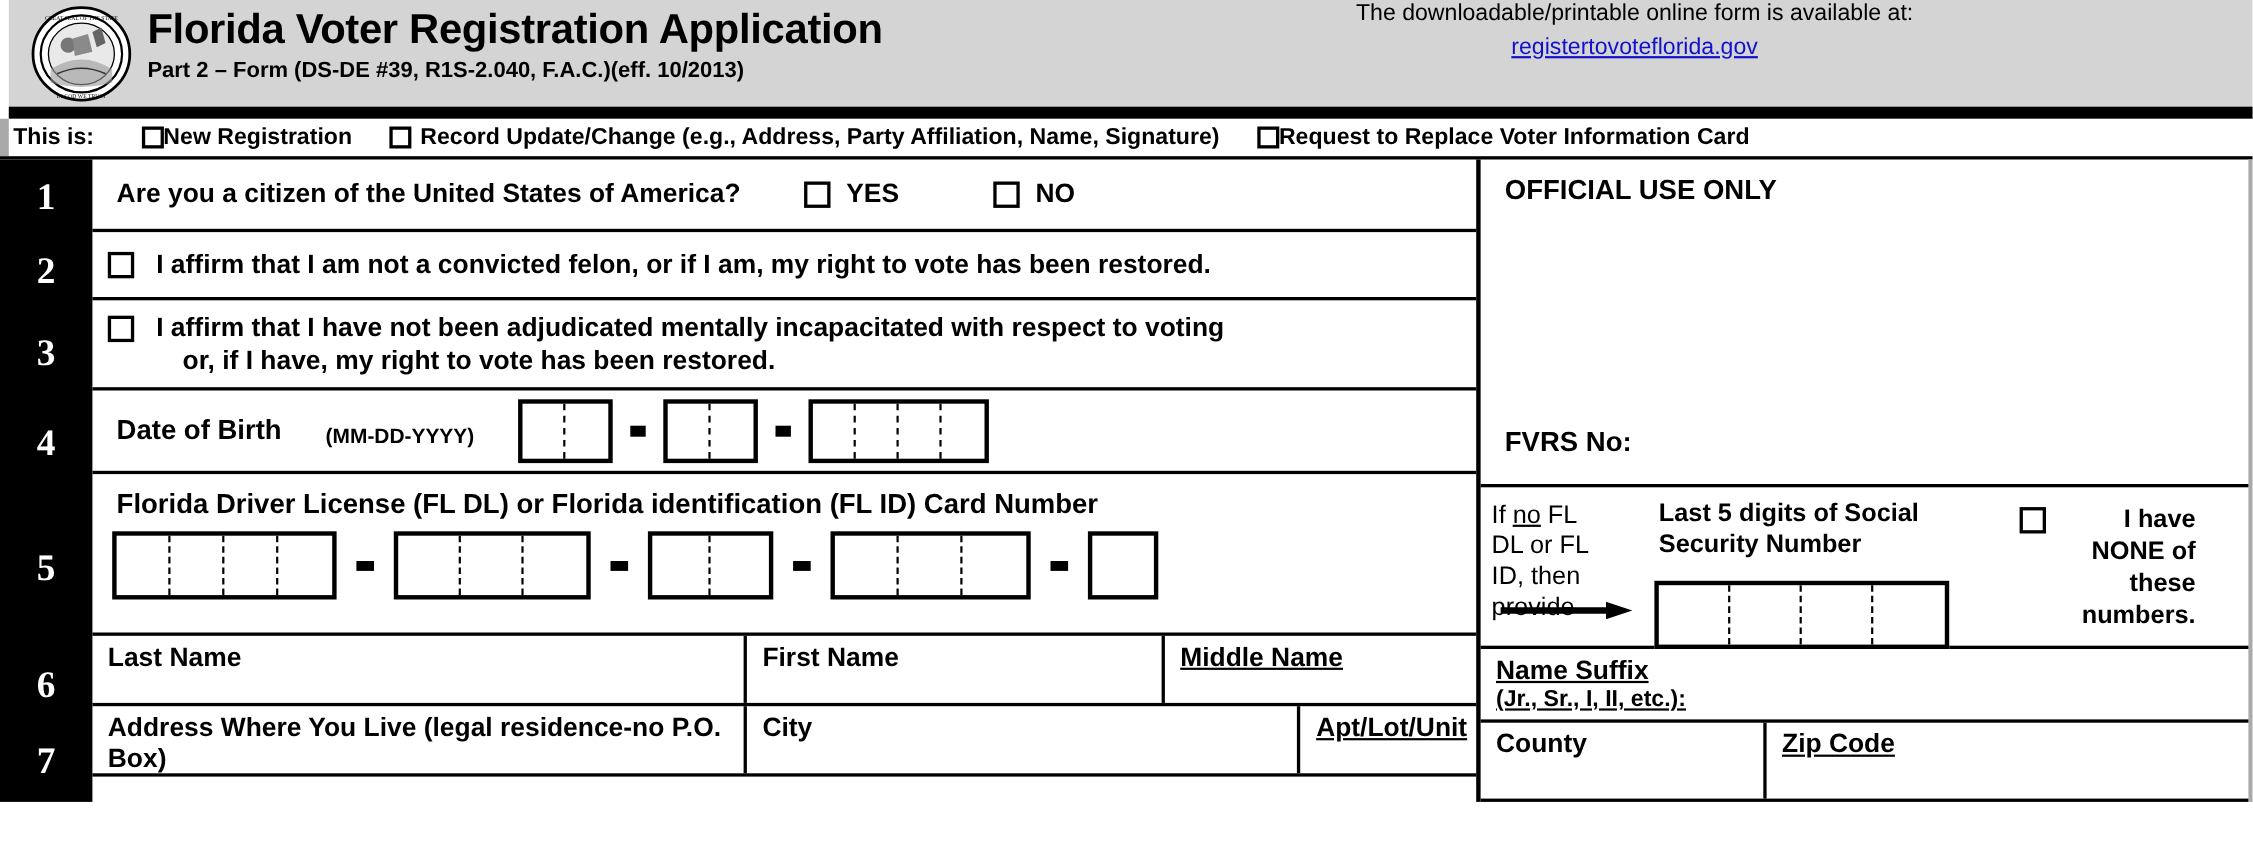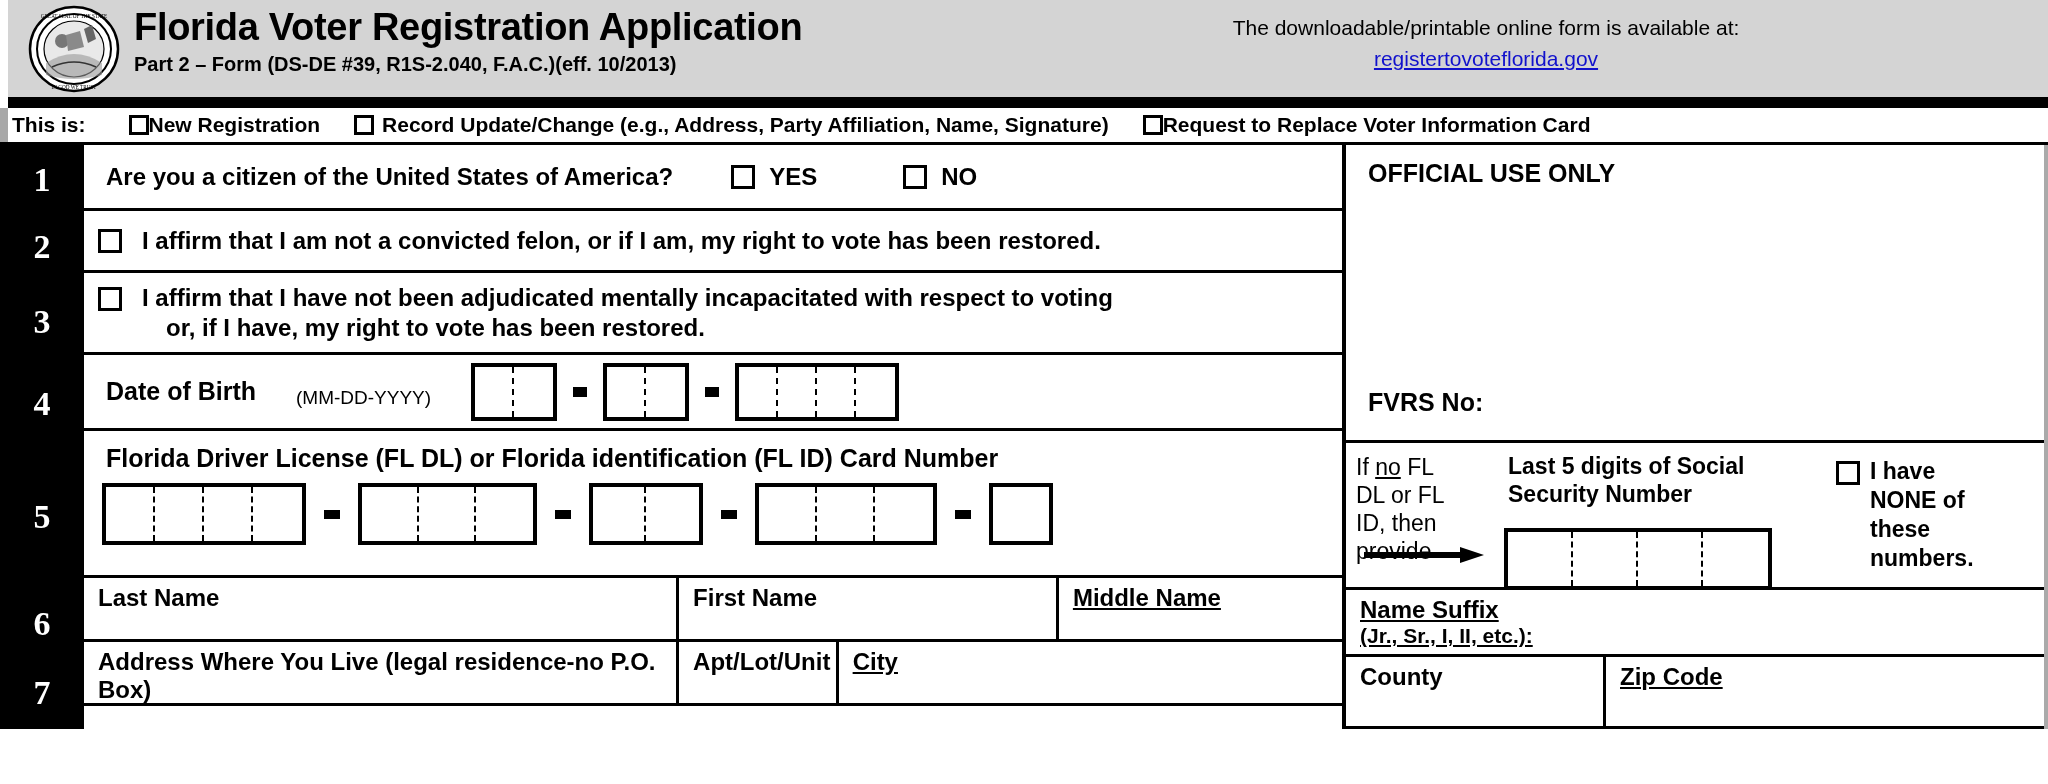--- a/index.html
+++ b/index.html
@@ -54,21 +54,20 @@
   .form-subtitle {
     font-size: 20px;
     font-weight: bold;
     color: #000;
     margin-top: 4px;
     white-space: nowrap;
   }
   .header-right {
     flex: 1 1 auto;
     text-align: center;
-    margin-top: 16px;
     padding-right: 10px;
   }
   .header-right .line1 {
     font-size: 21px;
     color: #000;
   }
   .header-right .line2 {
     font-size: 21px;
     margin-top: 7px;
   }
@@ -166,21 +165,21 @@
   .r2 { height: 62px; display: flex; align-items: center; }
   .affirm-text { font-size: 24px; font-weight: bold; }
 
   
   .r3 { height: 82px; display: flex; align-items: flex-start; padding-top: 10px; }
   .r3 .affirm-text { line-height: 1.25; }
 
   
   .r4 { height: 76px; display: flex; align-items: center; }
   .dob-label { font-size: 25px; font-weight: bold; }
-  .dob-hint { font-size: 19px; font-weight: normal; margin-left: 40px; margin-top: 12px; }
+  .dob-hint { font-size: 19px; font-weight: bold; margin-left: 40px; margin-top: 12px; }
   .boxgroup { display: flex; align-items: center; }
   .bgroup {
     display: flex;
     border: 4px solid #000;
     background: #fff;
     height: 58px;
   }
   .bcell {
     width: 39px;
     border-right: 2px dashed #000;
@@ -225,20 +224,21 @@
   .ssn-boxes { margin-top: 20px; padding-left: 8px; }
   .none-block {
     flex: 1 1 auto;
     padding: 14px 0 0 10px;
     font-size: 23px;
     font-weight: bold;
     line-height: 1.26;
     display: flex;
     flex-wrap: wrap;
     align-content: flex-start;
+    text-align: right;
   }
 
   
   .r6 { display: flex; height: 64px; justify-content: flex-end; }
   .r7 { display: flex; height: 64px; }
   .fieldcell {
     border-right: 3px solid #000;
     padding: 6px 0 0 14px;
     font-size: 24px;
     font-weight: bold;
@@ -412,25 +412,25 @@
         </div>
         <div class="fieldcell" style="width:284px">
           <span>Middle Name</span>
         </div>
       </div>
 
       <div class="r7 rowline">
         <div class="fieldcell" style="width:597px">
           <span>Address Where You Live (legal residence-no P.O. Box)</span>
         </div>
+        <div class="fieldcell" style="width:505px">
+          <span>City</span>
+        </div>
         <div class="fieldcell" style="width:160px">
           <span>Apt/Lot/Unit</span>
-        </div>
-        <div class="fieldcell" style="width:505px">
-          <span>City</span>
         </div>
       </div>
     </div>
 
     <div class="rightcol">
 
       <div style="height:219px">
         <div class="official">OFFICIAL USE ONLY</div>
       </div>
 

